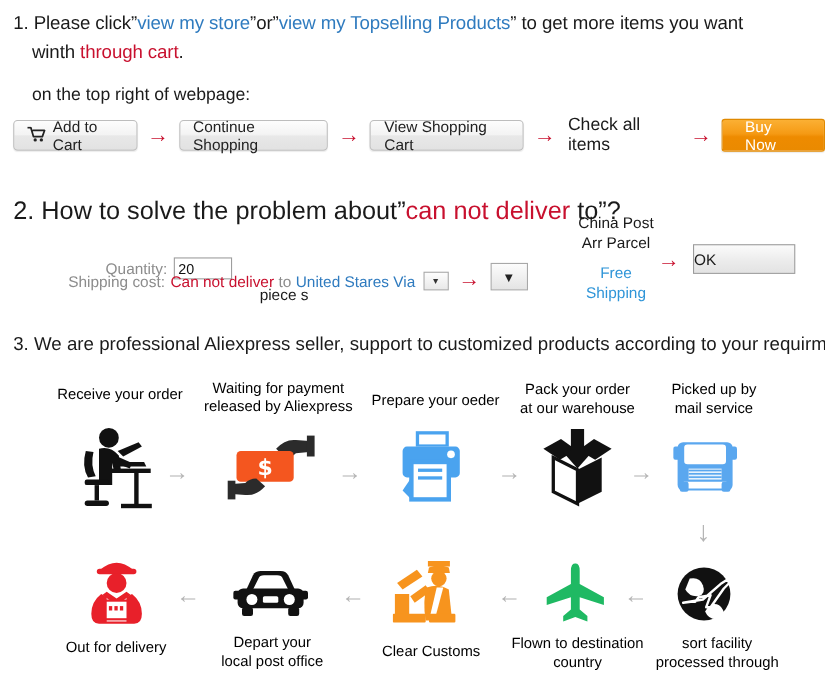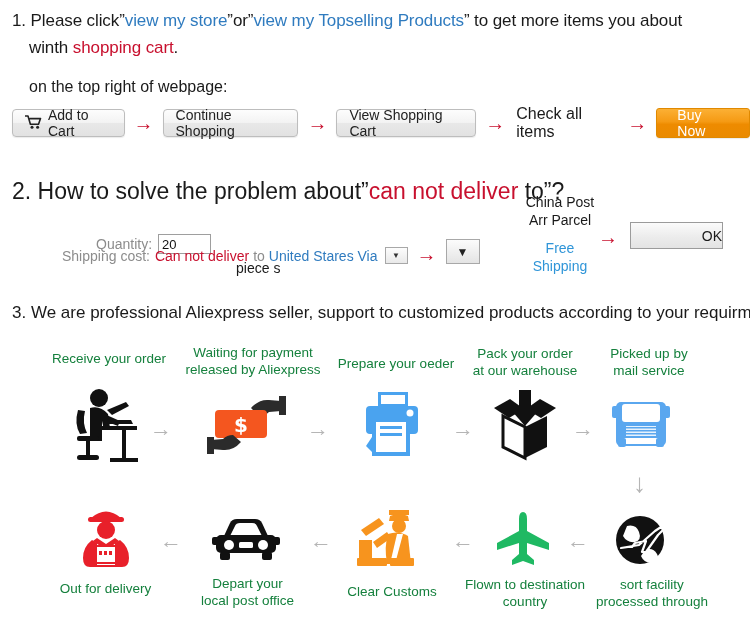--- a/index.html
+++ b/index.html
@@ -146,58 +146,58 @@
     margin-top: 10px;
     color: #2f95d8;
     line-height: 18px;
   }
   #ok-arrow { left: 598px; top: 226px; font-size: 20px; color: #c8102e; }
   #ok-btn {
     left: 630px; top: 222px;
     width: 93px; height: 27px;
     border: 1px solid #9b9b9b;
     background: linear-gradient(#fbfbfb, #ececec 55%, #e3e3e3);
-    display: flex; align-items: center; justify-content: flex-end;
+    display: flex; align-items: center; justify-content: flex-start;
     font-size: 14px; color: #1a1a1a;
     box-sizing: border-box;
   }
 
   
   #sec3-head {
     left: 12px; top: 303px;
     font-size: 17px;
   }
 
   .flow-label {
     position: absolute;
     text-align: center;
     font-size: 13.5px;
     line-height: 17px;
-    color: #15803d;
+    color: #000000;
   }
 
   .flow-icon { position: absolute; }
 
   .arr-grey {
     position: absolute;
     color: #b5b5b5;
     font-size: 22px;
     line-height: 1;
   }
 </style>
 </head>
 <body>
 
 <div class="abs" id="sec1-text">
   <div class="nowrap">
     <span>1.</span>
-    <span>Please click”</span><span class="blue">view my store</span><span>”or”</span><span class="blue">view my Topselling Products</span><span>” to get more items you about</span>
+    <span>Please click”</span><span class="blue">view my store</span><span>”or”</span><span class="blue">view my Topselling Products</span><span>” to get more items you want</span>
   </div>
   <div id="sec1-line2">
-    <span>winth </span><span class="red">shopping cart</span><span>.</span>
+    <span>winth </span><span class="red">through cart</span><span>.</span>
   </div>
 </div>
 
 <div class="abs" id="sec1-sub">on the top right of webpage:</div>
 
 <div class="abs" id="btn-row">
   <div class="ui-btn">
     <span class="cart-glyph">
       <svg width="17" height="14" viewBox="0 0 17 14" aria-hidden="true">
         <path d="M0 1h3l2.4 8.2h8.1l2-5.6H5.2" fill="none" stroke="#222" stroke-width="1.6" stroke-linejoin="round" stroke-linecap="round"></path>

